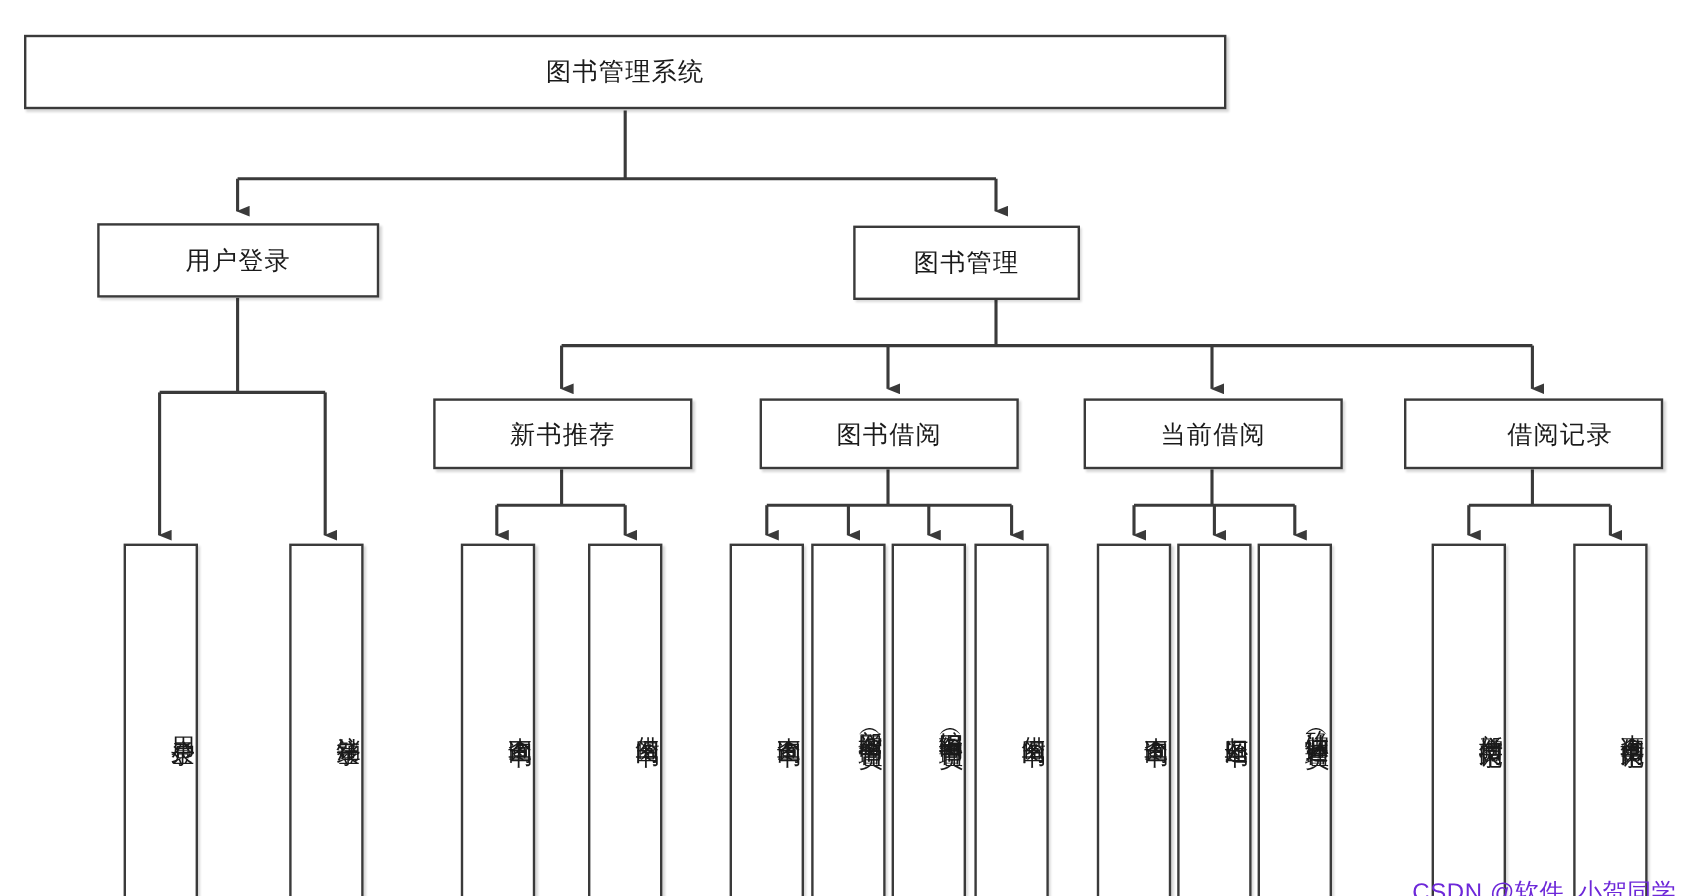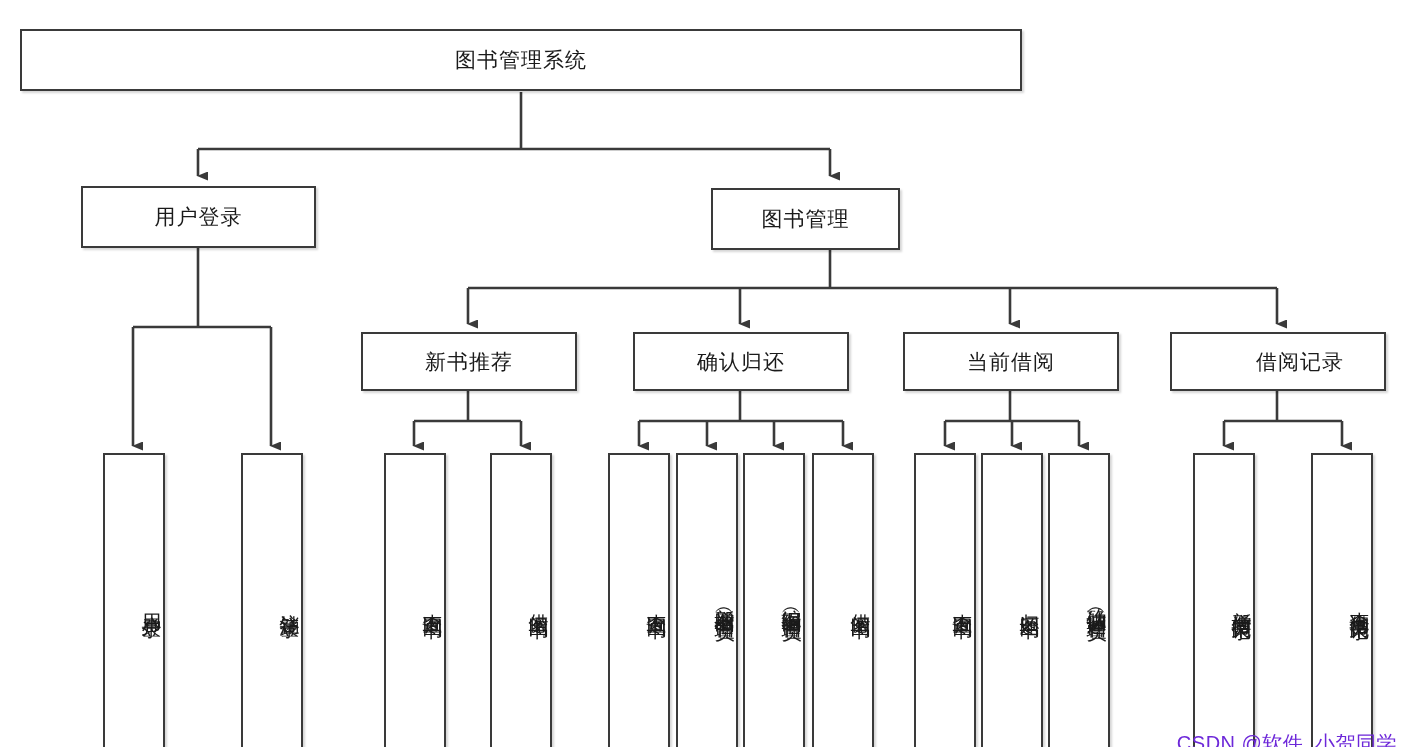--- a/index.html
+++ b/index.html
@@ -129,21 +129,21 @@
     <span>用户登录</span>
   </div>
   <div class="node horiz" style="left:711px; top:172px; width:189px; height:62px;">
     <span>图书管理</span>
   </div>
 
   <div class="node horiz" style="left:361px; top:316px; width:216px; height:59px;">
     <span>新书推荐</span>
   </div>
   <div class="node horiz" style="left:633px; top:316px; width:216px; height:59px;">
-    <span>确认归还</span>
+    <span>图书借阅</span>
   </div>
   <div class="node horiz" style="left:903px; top:316px; width:216px; height:59px;">
     <span>当前借阅</span>
   </div>
   <div class="node horiz" style="left:1170px; top:316px; width:216px; height:59px;padding-left:44px;">
     <span>借阅记录</span>
   </div>
 
   <div class="node vert" style="left:103px; top:437px; width:62px; height:297px;">
     <span class="vlabel">用户登录</span>

